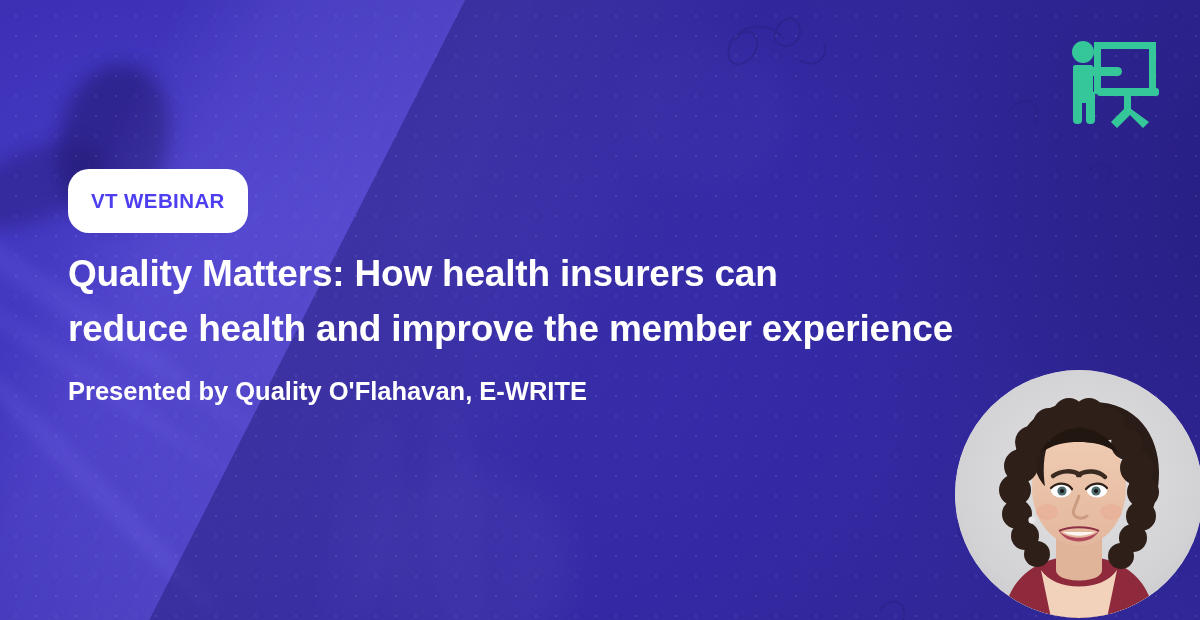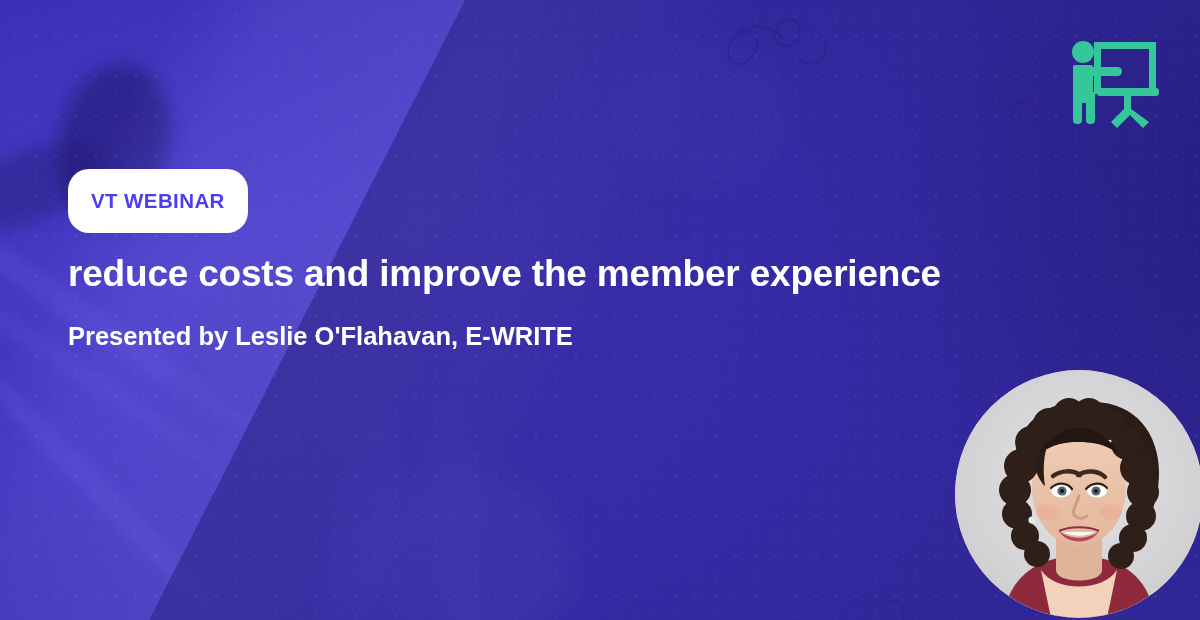--- a/index.html
+++ b/index.html
@@ -228,23 +228,24 @@
       <rect x="60" y="58" width="7" height="18"></rect>
       <path d="M63 70 L47 86 l6 6 l13 -13 l13 13 l6 -6 z"></path>
     </g>
   </svg>
 
   <div class="content">
     <div class="meta-row">
       <span class="badge">VT WEBINAR</span>
     </div>
     <div class="title">
-      <div>reduce costs and improve the member experience</div>
+      <div>Quality Matters: How health insurers can</div>
+      <div>reduce health and improve the member experience</div>
     </div>
-    <div class="presenter">Presented by Leslie O'Flahavan, E-WRITE</div>
+    <div class="presenter">Presented by Quality O'Flahavan, E-WRITE</div>
   </div>
 
   <div class="speaker">
     <svg viewBox="0 0 248 248">
       <defs>
         <radialGradient id="bgg" cx="50%" cy="45%" r="70%">
           <stop offset="0%" stop-color="#e2e1e3"></stop>
           <stop offset="70%" stop-color="#d2d1d4"></stop>
           <stop offset="100%" stop-color="#c3c2c6"></stop>
         </radialGradient>

